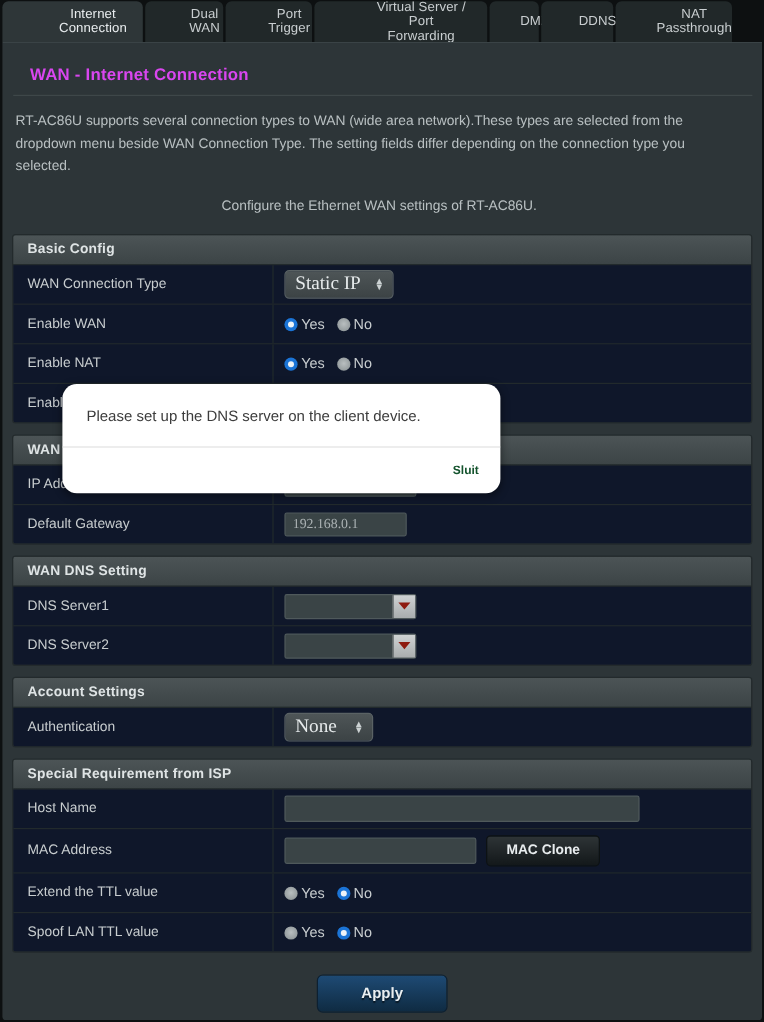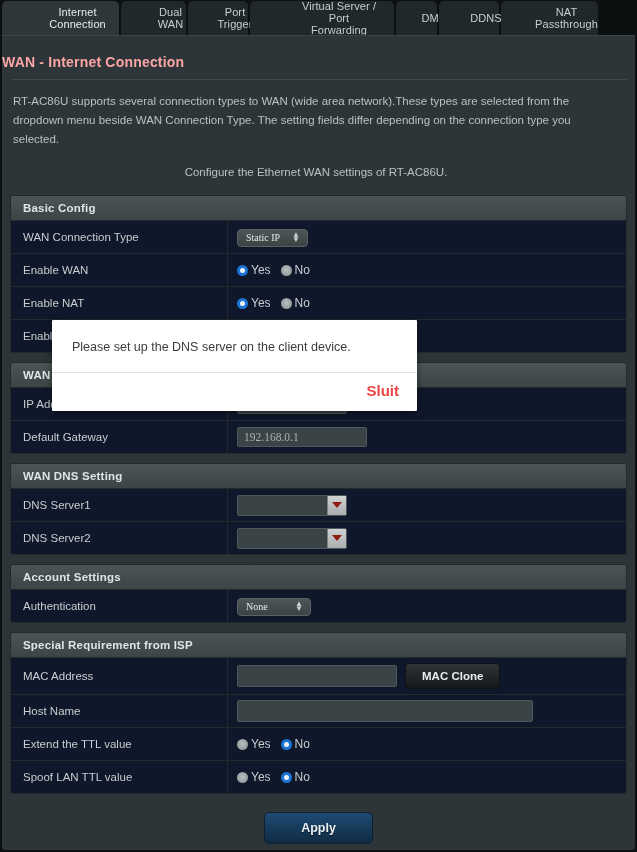--- a/index.html
+++ b/index.html
@@ -57,22 +57,22 @@
     height: 815px;
     background: #2d3538;
     border-radius: 0 0 3px 3px;
     box-sizing: border-box;
     border-top: 1px solid #3a4346;
   }
 
   .page-title {
     font-size: 14px;
     font-weight: bold;
-    color: #fca5a5;
-    padding: 18px 0 9px 0;
+    color: #d946ef;
+    padding: 18px 0 9px 23px;
     letter-spacing: .2px;
   }
   .title-rule {
     height: 1px;
     background: #3e4749;
     margin: 0 8px 0 9px;
   }
   .desc {
     font-size: 11.5px;
     line-height: 19px;
@@ -136,21 +136,21 @@
 
   
   select.mac-select {
     -webkit-appearance: none;
     appearance: none;
     background: linear-gradient(#4e5557, #3c4345);
     border: 1px solid #5a6264;
     border-radius: 4px;
     color: #e6eaeb;
     font-family: "Liberation Serif", serif;
-    font-size: 10px;
+    font-size: 16px;
     padding: 2px 26px 3px 8px;
     cursor: pointer;
     outline: none;
   }
   .sel-wrap { position: relative; display: inline-block; }
   .sel-arrows {
     position: absolute;
     right: 8px;
     top: 50%;
     transform: translateY(-50%);
@@ -243,38 +243,38 @@
     text-shadow: 0 1px 1px rgba(0,0,0,.6);
   }
 
   
   .modal {
     position: absolute;
     left: 52px;
     top: 320px;
     width: 365px;
     background: #ffffff;
-    border-radius: 1px;
+    border-radius: 12px;
     box-shadow: 0 2px 7px rgba(0,0,0,.45);
     z-index: 50;
     overflow: hidden;
   }
   .modal-body {
     padding: 20px 18px 18px 20px;
     font-size: 12.5px;
     color: #3c3c3c;
     border-bottom: 1px solid #e2e2e2;
   }
   .modal-foot {
     padding: 9px 18px 11px 18px;
     text-align: right;
   }
   .modal-btn {
-    color: #ef4444;
-    font-size: 15px;
+    color: #14532d;
+    font-size: 10px;
     font-weight: bold;
     cursor: pointer;
     background: none;
     border: none;
     padding: 0;
     font-family: "Liberation Sans", sans-serif;
   }
 </style>
 </head>
 <body>
@@ -285,21 +285,21 @@
       <span>Internet</span>
       <span>Connection</span>
     </div>
   </div>
   <div class="tab" style="width:65px">
     <div>
       <span>Dual</span>
       <span>WAN</span>
     </div>
   </div>
-  <div class="tab" style="width:60px">
+  <div class="tab" style="width:72px">
     <div>
       <span>Port</span>
       <span>Trigger</span>
     </div>
   </div>
   <div class="tab" style="width:144px">
     <div>
       <span>Virtual Server / Port</span>
       <span>Forwarding</span>
     </div>
@@ -406,21 +406,21 @@
       <div class="lbl">IP Address</div>
       <div class="val">
         <input class="txt" style="width: 110px;" value="">
       </div>
     </div>
 
 
     <div class="row">
       <div class="lbl">Default Gateway</div>
       <div class="val">
-        <input class="txt readonlyish" style="width: 130px;" value="192.168.0.1">
+        <input class="txt readonlyish" style="width: 102px;" value="192.168.0.1">
       </div>
     </div>
   </div>
 
   <div class="tbl">
     <div class="sect-head">WAN DNS Setting</div>
 
     <div class="row">
       <div class="lbl">DNS Server1</div>
       <div class="val">
@@ -456,32 +456,32 @@
               <span>▼</span>
             </span>
         </div>
       </div>
     </div>
   </div>
 
   <div class="tbl">
     <div class="sect-head">Special Requirement from ISP</div>
 
+    <div class="row">
+      <div class="lbl">Host Name</div>
+      <div class="val">
+        <input class="txt" style="width: 296px; height: 22px;" value="">
+      </div>
+    </div>
+
     <div class="row" style="min-height:36px">
       <div class="lbl">MAC Address</div>
       <div class="val">
         <input class="txt" style="width: 160px; height: 22px;" value="">
         <button class="mac-clone">MAC Clone</button>
-      </div>
-    </div>
-
-    <div class="row">
-      <div class="lbl">Host Name</div>
-      <div class="val">
-        <input class="txt" style="width: 296px; height: 22px;" value="">
       </div>
     </div>
 
     <div class="row">
       <div class="lbl">Extend the TTL value</div>
       <div class="val">
         <div class="radio-group">
           <span class="opt">
             <span class="rdo"></span>
             <span>Yes</span>

